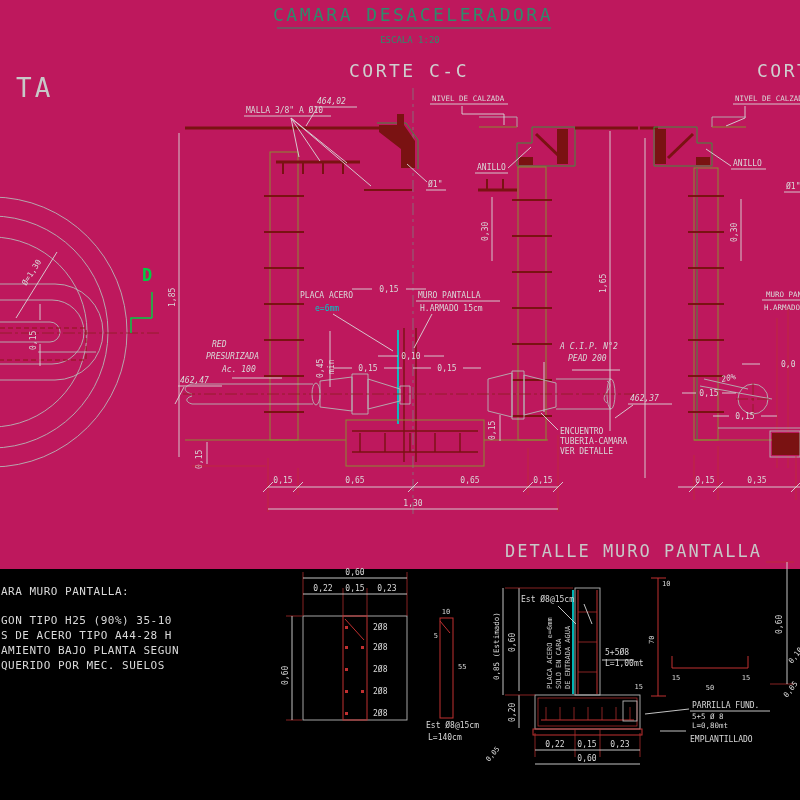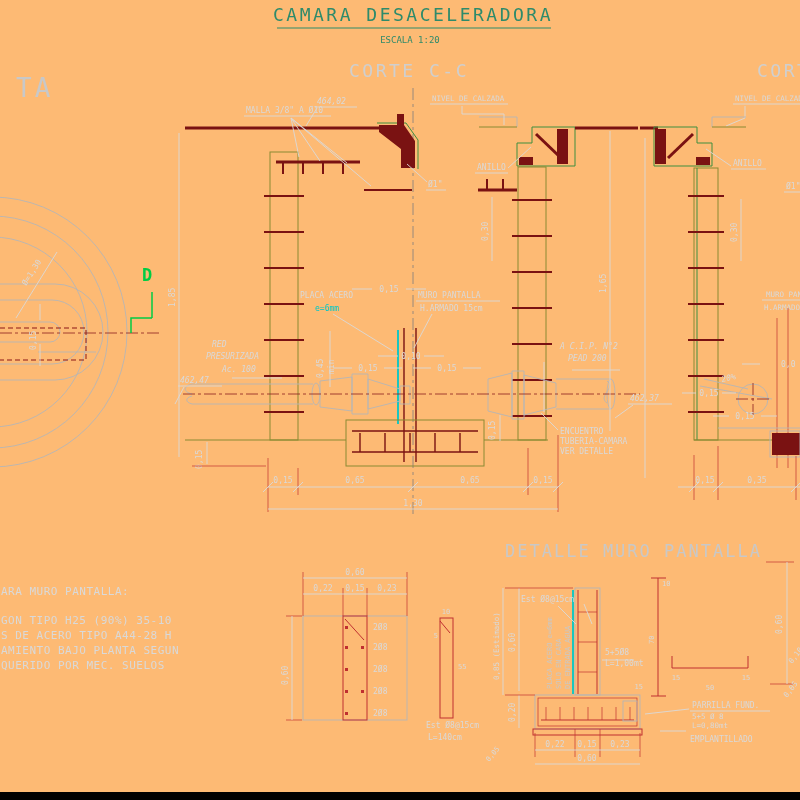--- a/index.html
+++ b/index.html
@@ -1,16 +1,16 @@
 <!DOCTYPE html>
 <html><head>
 <meta charset="utf-8">
 <style>
   html,body{margin:0;padding:0;background:#000;width:800px;height:800px;overflow:hidden}
-  .canvas{position:relative;width:800px;height:792px;background:#fdba74}
+  .canvas{position:relative;width:800px;height:569px;background:#be185d}
   svg{display:block}
   text{font-family:"DejaVu Sans Mono","Liberation Mono",monospace;fill:#d9d9d9}
   .s7{font-size:7px}.s75{font-size:7.5px}.s8{font-size:8px}.s9{font-size:9px}
   .s11{font-size:11px;letter-spacing:0.5px}
   .it{font-style:italic}
   .mid{text-anchor:middle}.end{text-anchor:end}
   .ttl{font-size:18px;letter-spacing:2.5px;fill:#cfcfcf}
   .ttl2{font-size:17px;letter-spacing:2px;fill:#c8c8c8}
   .plt{font-size:26px;letter-spacing:3px;fill:#c8c8c8}
   .gt{fill:#2e8b6b}

